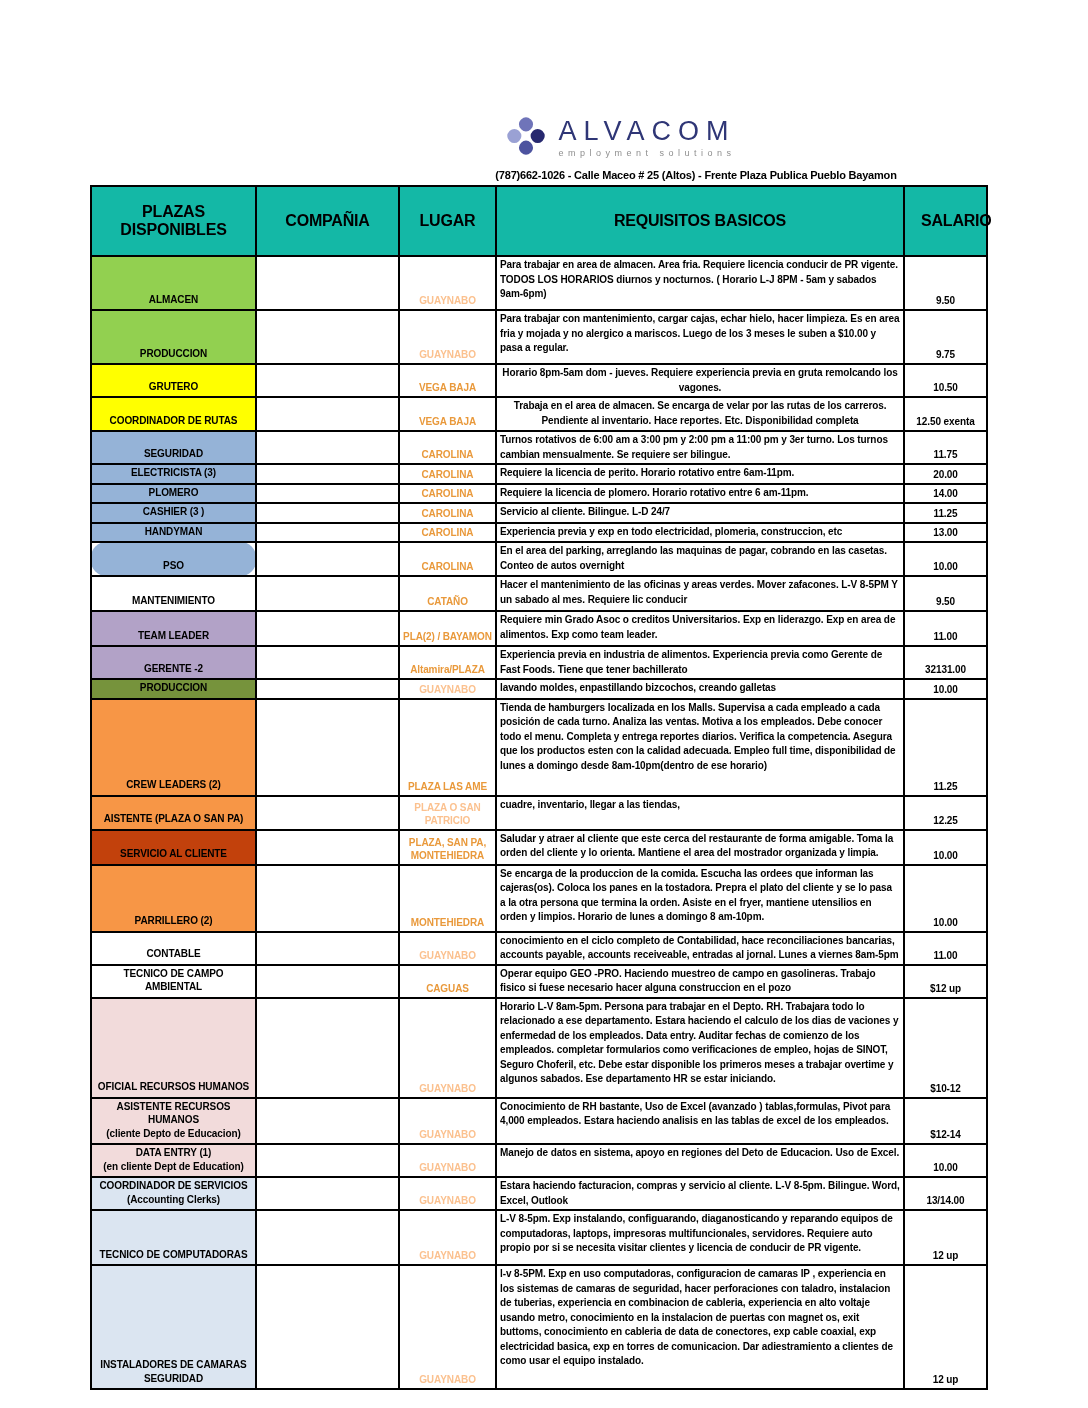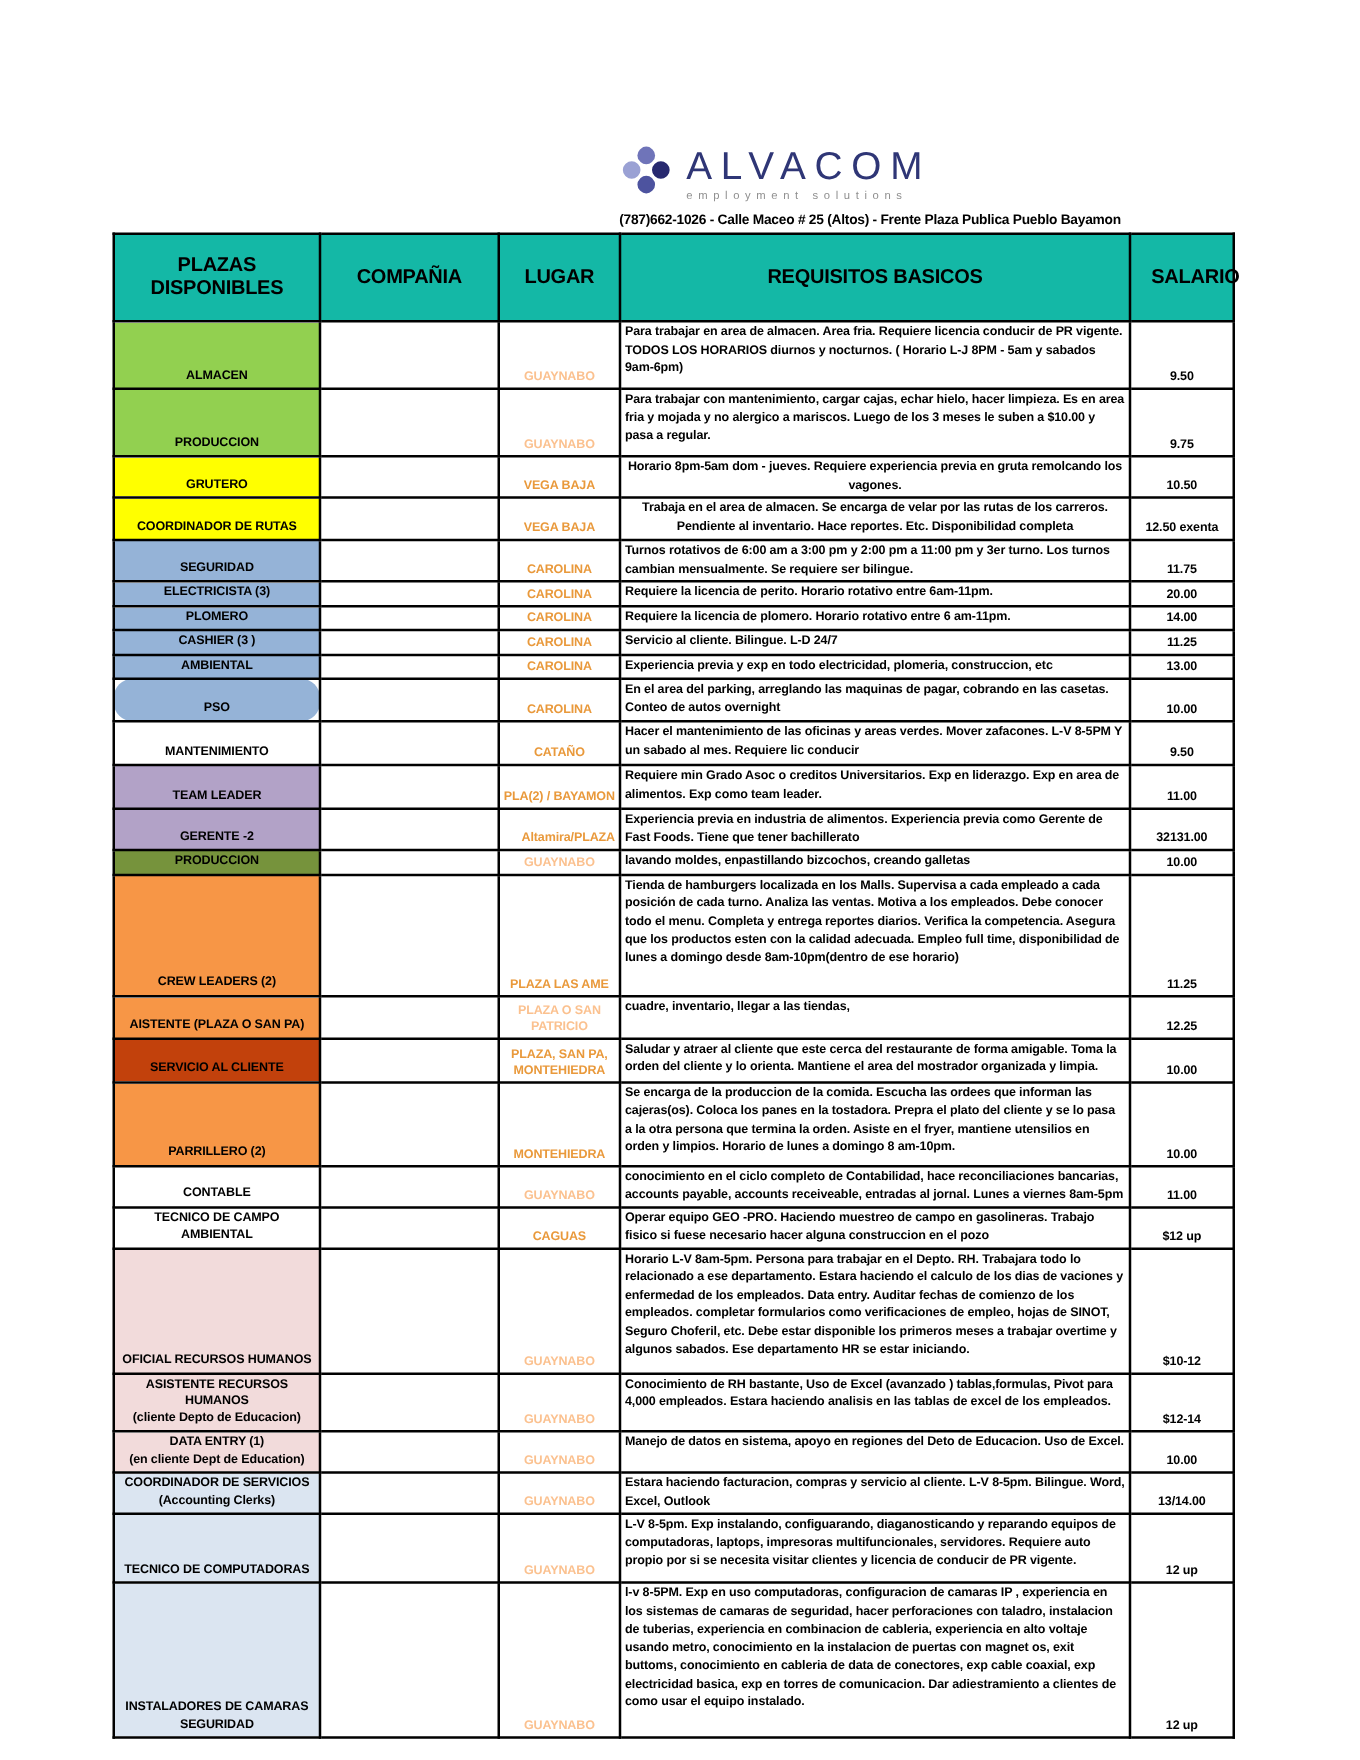--- a/index.html
+++ b/index.html
@@ -8,21 +8,21 @@
     font-family:"Liberation Sans",sans-serif;color:#000;
     overflow:hidden;
   }
   .header{padding-top:114px;}
   .logo-row{
     display:flex;align-items:center;justify-content:center;gap:10px;
     transform:translateX(76px);
   }
   .logo-text-block{text-align:left;}
   .logo-word{
-    font-size:31px;letter-spacing:7px;color:#2f3676;font-weight:normal;
+    font-size:27px;letter-spacing:7px;color:#2f3676;font-weight:normal;
     line-height:1;
   }
   .logo-tag{
     font-size:9px;letter-spacing:4.5px;color:#8f8f8f;margin-top:3px;
   }
   .contact{
     text-align:center;font-size:11px;font-weight:bold;margin-top:7px;
     transform:translateX(152px);letter-spacing:-0.2px;
   }
   table.jobs{
@@ -160,21 +160,21 @@
       <div class="l1">CASHIER (3 )</div>
       <div class="l2"></div>
     </td>
     <td class="compania"></td>
     <td class="lugar" style="color: rgb(233, 153, 59);">CAROLINA</td>
     <td class="req">Servicio al cliente. Bilingue. L-D 24/7</td>
     <td class="sal">11.25</td>
   </tr>
       <tr style="height: 16px;">
     <td class="plaza" style="background: rgb(149, 179, 215);">
-      <div class="l1">AMBIENTAL</div>
+      <div class="l1">HANDYMAN</div>
       <div class="l2"></div>
     </td>
     <td class="compania"></td>
     <td class="lugar" style="color: rgb(233, 153, 59);">CAROLINA</td>
     <td class="req">Experiencia previa y exp en todo electricidad, plomeria, construccion, etc</td>
     <td class="sal">13.00</td>
   </tr>
       <tr style="height: 34px;">
     <td class="plaza" style="background: rgb(149, 179, 215); border-radius: 15px;">
       <div class="l1">PSO</div>
@@ -204,21 +204,21 @@
     <td class="lugar" style="color: rgb(233, 153, 59);">PLA(2)  / BAYAMON</td>
     <td class="req">Requiere min Grado Asoc o creditos Universitarios. Exp en liderazgo. Exp en area de alimentos. Exp como team leader.</td>
     <td class="sal">11.00</td>
   </tr>
       <tr style="height: 31px;">
     <td class="plaza" style="background: rgb(178, 162, 199);">
       <div class="l1">GERENTE -2</div>
       <div class="l2"></div>
     </td>
     <td class="compania"></td>
-    <td class="lugar" style="color: rgb(233, 153, 59); text-align: right;">Altamira/PLAZA</td>
+    <td class="lugar" style="color: rgb(233, 153, 59);">Altamira/PLAZA</td>
     <td class="req">Experiencia previa en industria de alimentos. Experiencia previa como Gerente de Fast Foods. Tiene que tener bachillerato</td>
     <td class="sal">32131.00</td>
   </tr>
       <tr style="height: 15px;">
     <td class="plaza" style="background: rgb(118, 147, 60);">
       <div class="l1">PRODUCCION</div>
       <div class="l2"></div>
     </td>
     <td class="compania"></td>
     <td class="lugar" style="color: rgb(251, 193, 143);">GUAYNABO</td>

